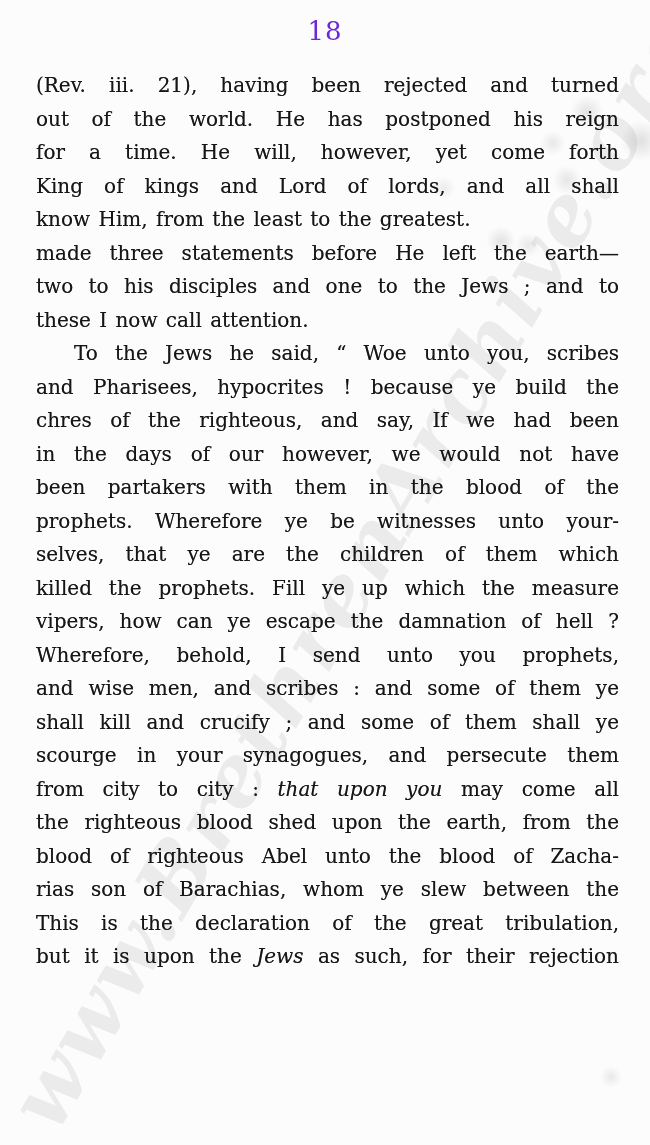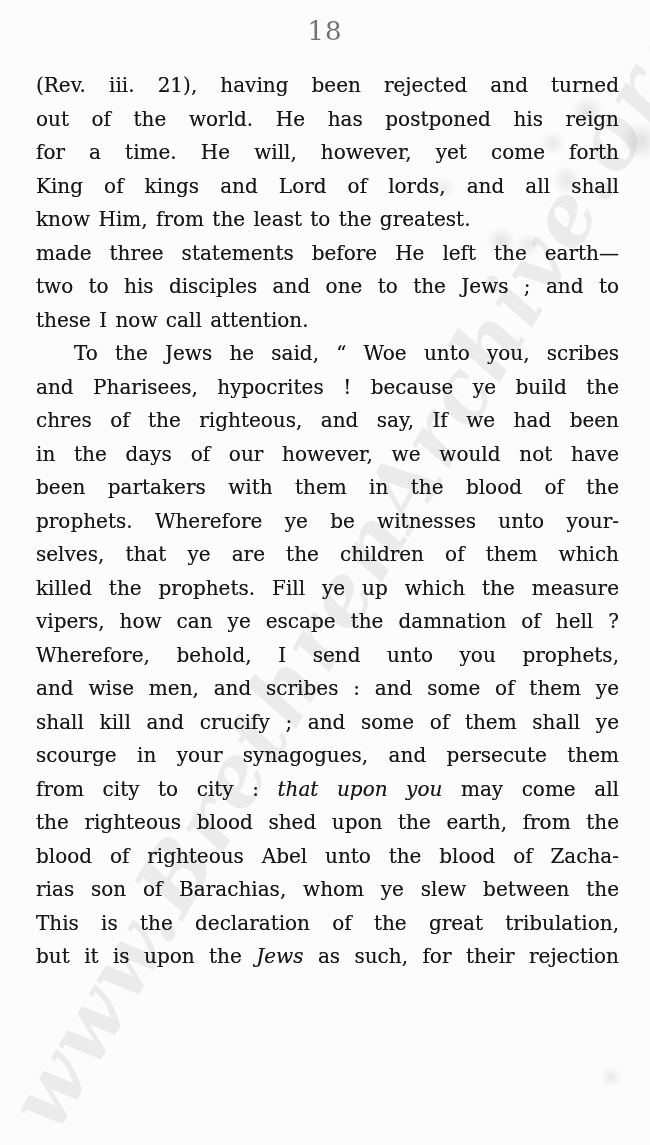--- a/index.html
+++ b/index.html
@@ -1,18 +1,18 @@
 <!DOCTYPE html>
 <html><head>
 <meta charset="utf-8">
 <style>
   html,body{margin:0;padding:0;}
   body{width:650px;height:1145px;background:#e9e9e9;font-family:"DejaVu Serif", serif;}
   .page{position:relative;width:650px;height:1145px;background:#fcfcfd;overflow:hidden;color:#161616;}
-  .pagenum{position:absolute;top:16px;left:0;right:0;text-align:center;font-size:26px;letter-spacing:1px;color:#737373;}
+  .pagenum{position:absolute;top:16px;left:0;right:0;text-align:center;font-size:26px;letter-spacing:1px;color:#6d28d9;}
   .text{position:absolute;top:69px;left:36px;width:583px;font-size:20px;}
   .ln{height:33.5px;line-height:33.5px;text-align:justify;text-align-last:justify;overflow:hidden;word-spacing:2px;text-shadow:0 0 0.5px rgba(10,10,10,0.55);}
   .ln.last{text-align:center;text-align-last:left;}
   .ln.ind{text-indent:38px;}
   .it{font-style:italic;}
   .watermark{position:absolute;left:355px;top:570px;transform:translate(-50%,-50%) rotate(-59.5deg);font-size:84px;font-style:italic;font-weight:bold;color:rgba(70,70,70,0.09);white-space:nowrap;letter-spacing:3px;pointer-events:none;}
   .blob{position:absolute;border-radius:50%;pointer-events:none;}
   .b1{left:570px;top:95px;width:34px;height:34px;background:radial-gradient(circle,rgba(0,0,0,0.10),rgba(0,0,0,0) 70%);}
   .b2{left:620px;top:120px;width:42px;height:42px;background:radial-gradient(circle,rgba(0,0,0,0.11),rgba(0,0,0,0) 70%);}
   .b3{left:540px;top:130px;width:26px;height:26px;background:radial-gradient(circle,rgba(0,0,0,0.08),rgba(0,0,0,0) 70%);}

